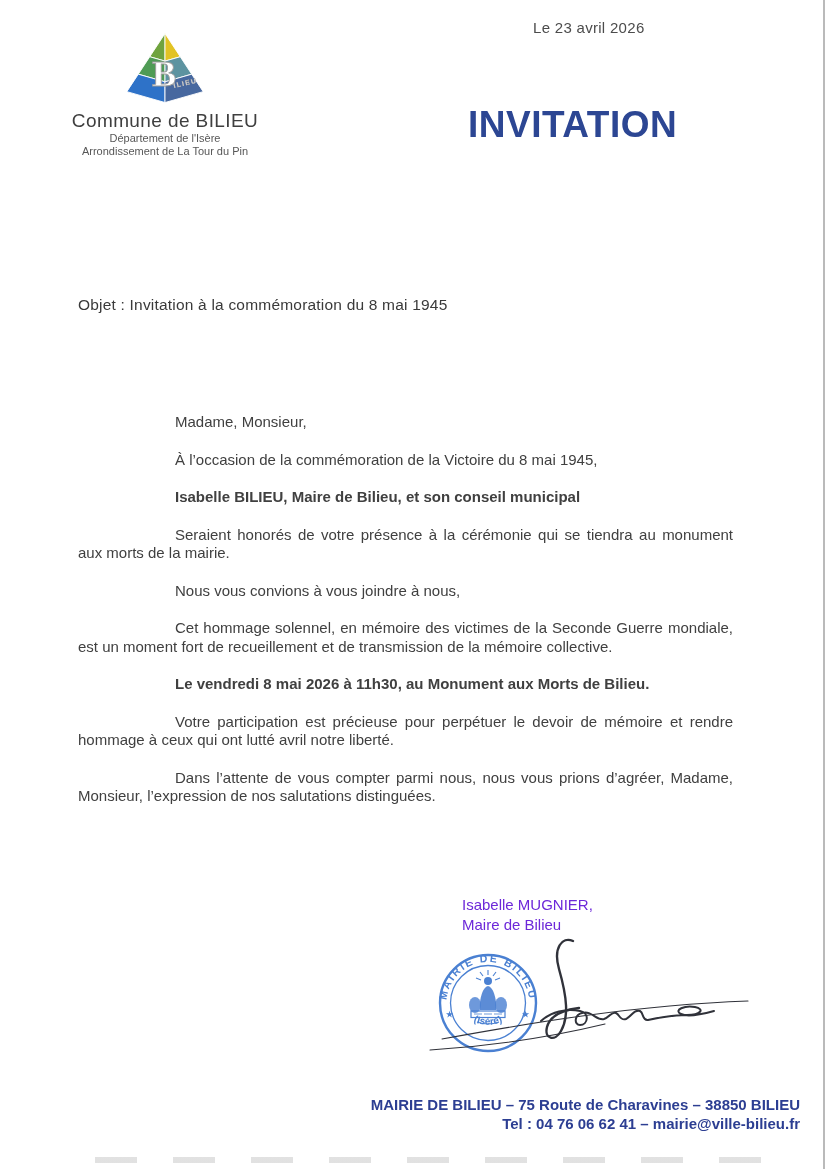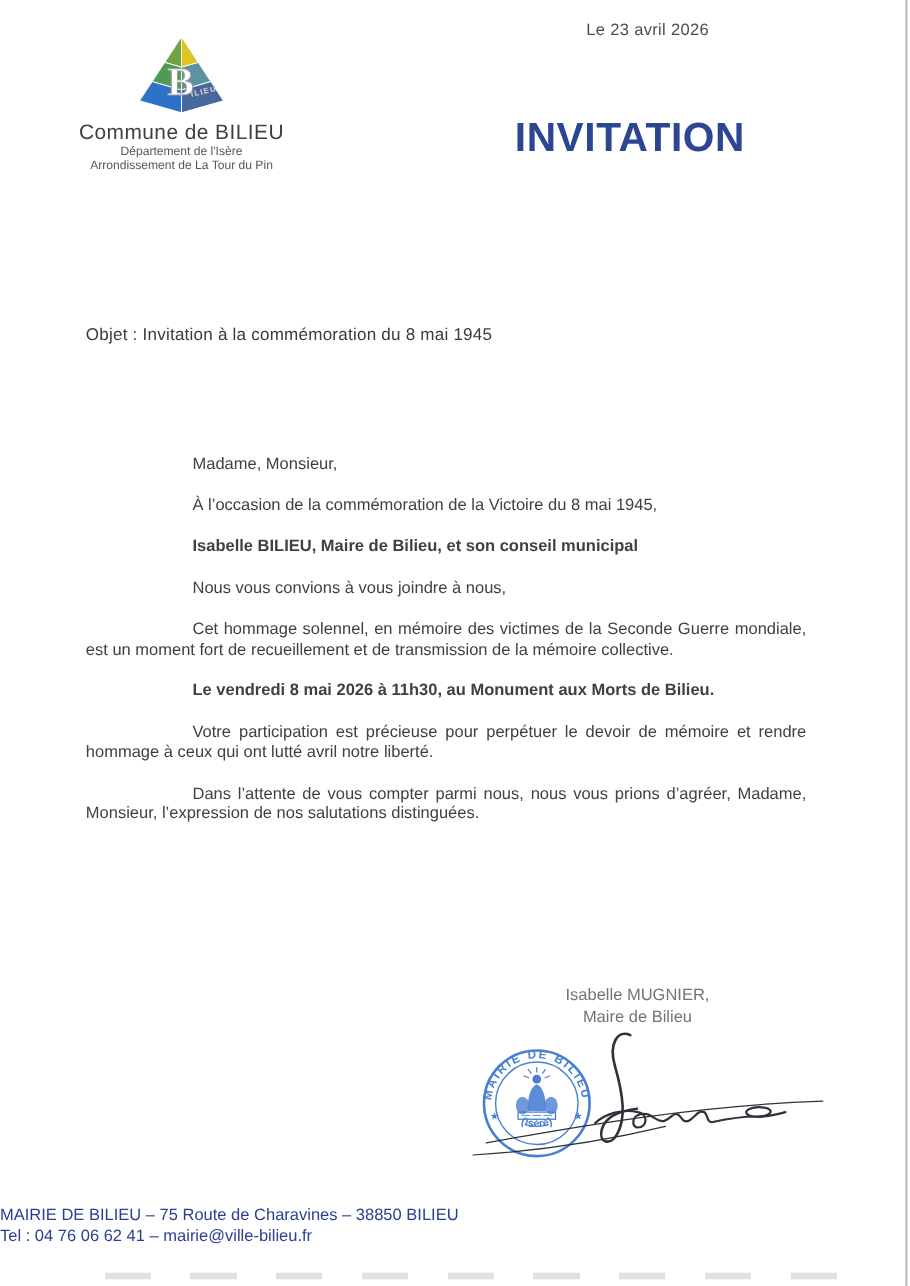--- a/index.html
+++ b/index.html
@@ -80,23 +80,23 @@
     text-align:justify;
     text-indent:97px;
     color:#404040;
   }
   .body-text p.bold{font-weight:bold;}
   
   .signer{
     position:absolute;
     left:462px; top:895px;
     width:235px;
-    text-align:center;
-    font-size:15px;
-    color:#737373;
+    text-align:left;
+    font-size:15px;
+    color:#6d28d9;
     line-height:20px;
   }
   
   .stamp{
     position:absolute;
     left:433px; top:947px;
     width:110px; height:112px;
   }
   .stamp .ring{stroke:var(--stamp-blue);fill:none;}
   .stamp .s-fill{fill:var(--stamp-blue);}
@@ -111,22 +111,22 @@
     position:absolute;
     left:290px; top:925px;
     width:465px; height:135px;
   }
   .signature path{stroke:var(--ink);fill:none;stroke-linecap:round;}
   
   .footer{
     position:absolute;
     left:0; top:1095px;
     width:800px;
-    text-align:left;
-    font-weight:normal;
+    text-align:right;
+    font-weight:bold;
     font-size:15px;
     line-height:19px;
     color:var(--footer-blue);
   }
   
   .scan-edge-line{
     position:absolute;
     right:2px; top:0;
     width:2px; height:1169px;
     background:#a9a9a9;
@@ -165,20 +165,21 @@
   </div>
 
   <div class="invitation-title">INVITATION</div>
 
   <div class="subject">Objet : Invitation à la commémoration du 8 mai 1945</div>
 
   <div class="body-text">
       <p class="">Madame, Monsieur,</p>
       <p class="">À l’occasion de la commémoration de la Victoire du 8 mai 1945,</p>
       <p class="bold">Isabelle BILIEU, Maire de Bilieu, et son conseil municipal</p>
+      <p class="">Seraient honorés de votre présence à la cérémonie qui se tiendra au monument aux morts de la mairie.</p>
       <p class="">Nous vous convions à vous joindre à nous,</p>
       <p class="">Cet hommage solennel, en mémoire des victimes de la Seconde Guerre mondiale, est un moment fort de recueillement et de transmission de la mémoire collective.</p>
       <p class="bold">Le vendredi 8 mai 2026 à 11h30, au Monument aux Morts de Bilieu.</p>
       <p class="">Votre participation est précieuse pour perpétuer le devoir de mémoire et rendre hommage à ceux qui ont lutté avril notre liberté.</p>
       <p class="">Dans l’attente de vous compter parmi nous, nous vous prions d’agréer, Madame, Monsieur, l’expression de nos salutations distinguées.</p>
     </div>
 
   <div class="signer">
     <div>Isabelle MUGNIER,</div>
     <div>Maire de Bilieu</div>

